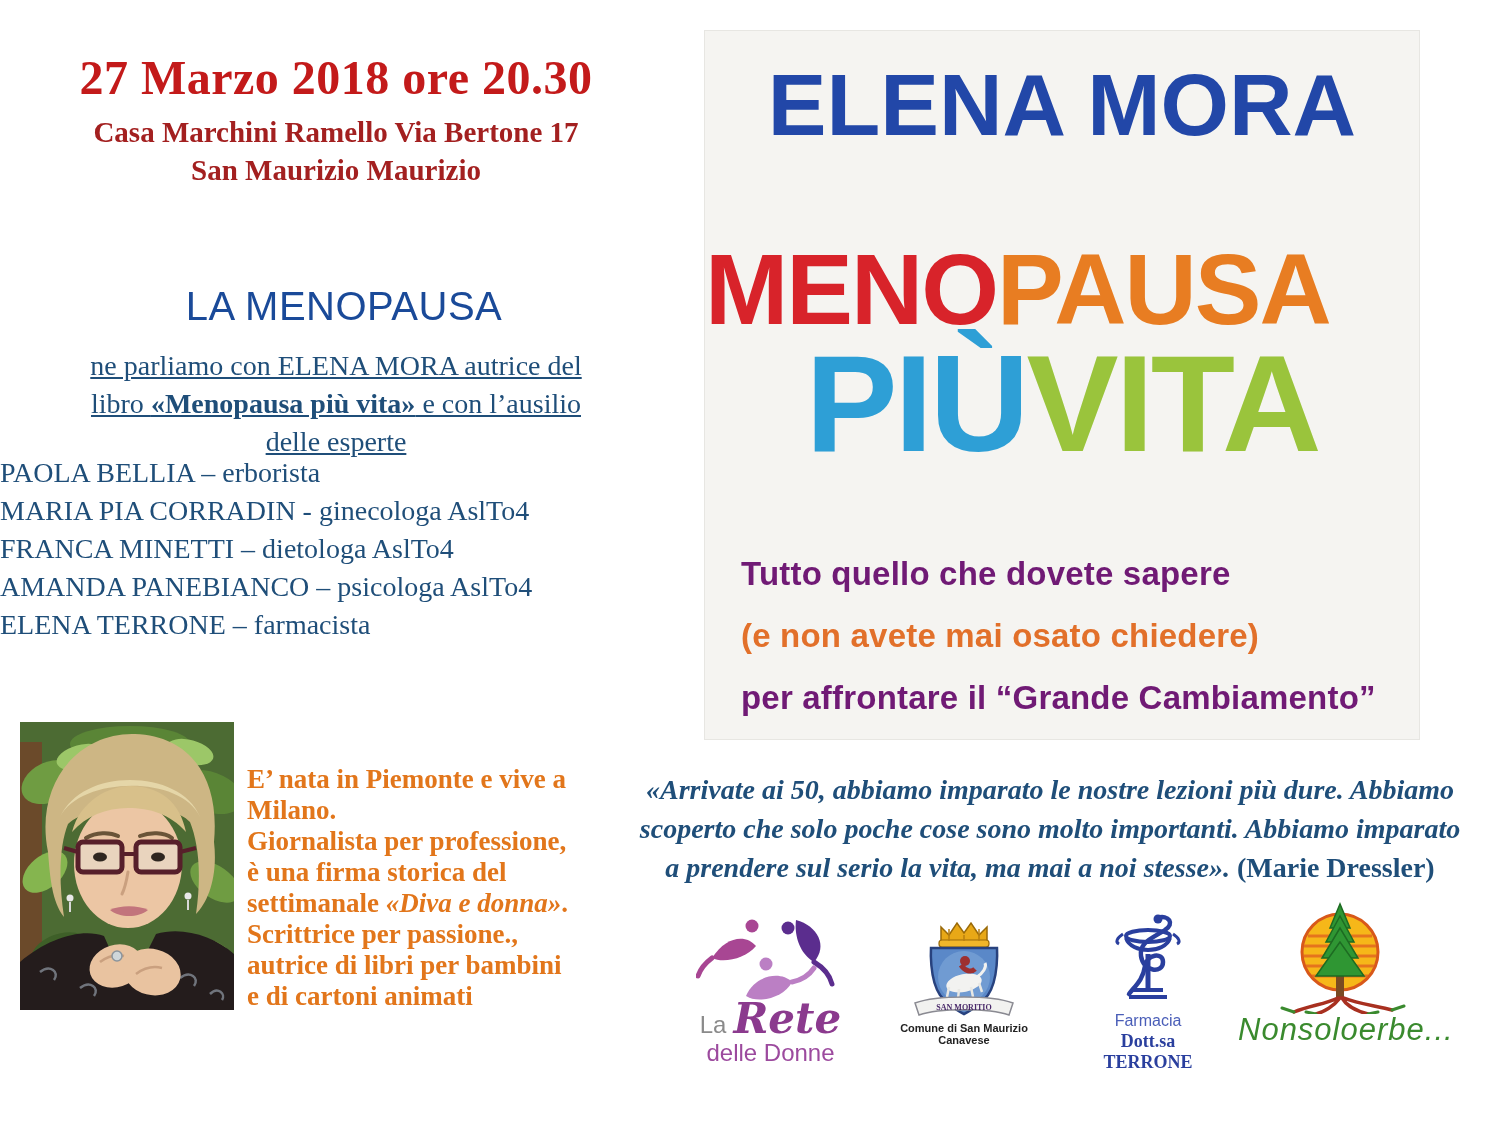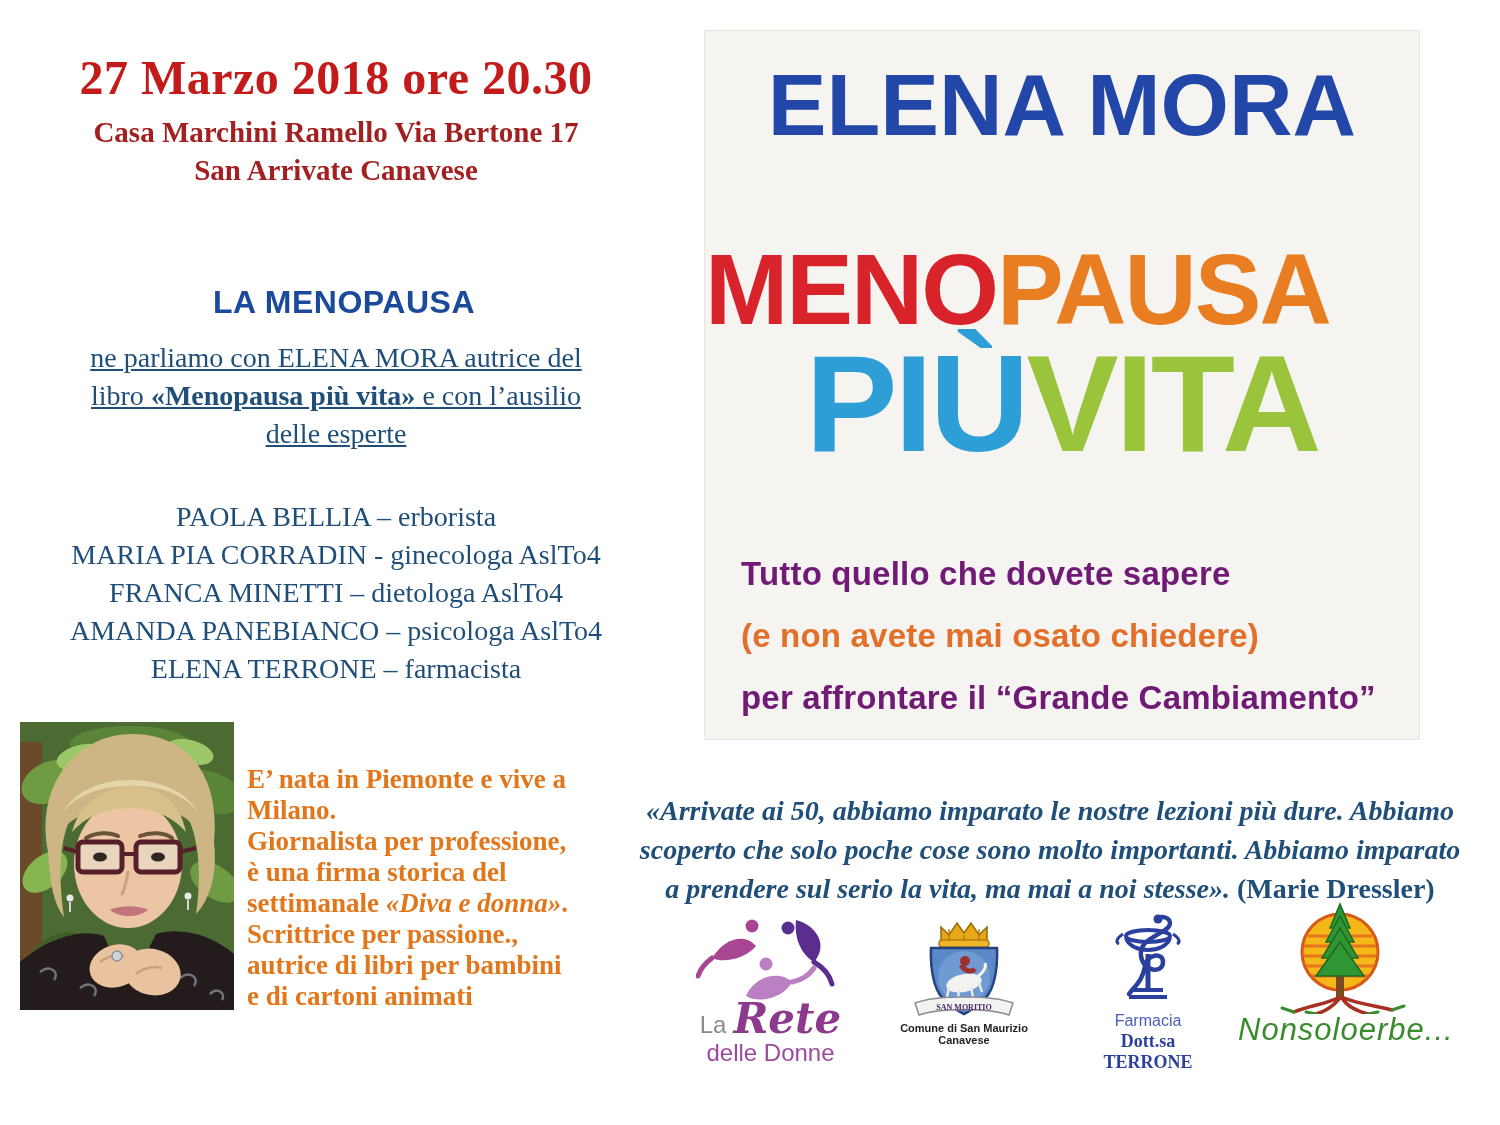--- a/index.html
+++ b/index.html
@@ -9,25 +9,25 @@
     background:#ffffff; overflow:hidden;
     font-family:"Liberation Serif", serif;
   }
   
   .event-header { position:absolute; left:0; top:44px; width:672px; text-align:center;margin-top:6px; }
   .date-line { font-size:48px; font-weight:bold; color:#c31a1a; letter-spacing:0.5px; }
   .venue-line { font-size:29px; font-weight:bold; color:#a32020; line-height:1.32; margin-top:8px; }
   .venue-line2 { font-size:29px; font-weight:bold; color:#a32020; line-height:1.32; }
 
   .topic-block { position:absolute; left:0; top:284px; width:672px; text-align:center; }
-  .topic-heading { font-family:"Liberation Sans", sans-serif; font-size:32px; font-weight:bold; color:#1a4a99; letter-spacing:0.5px;margin-left:16px; }
+  .topic-heading { font-family:"Liberation Sans", sans-serif; font-size:40px; font-weight:normal; color:#1a4a99; letter-spacing:0.5px;margin-left:16px; }
   .topic-intro { margin-top:18px; font-size:28px; color:#1f4e79; line-height:1.35;text-decoration:underline; }
   .topic-intro .b { font-weight:bold; }
 
-  .experts-block { position:absolute; left:0; top:498px; width:672px; text-align:center;
+  .experts-block { position:absolute; left:0; top:454px; width:672px; text-align:left;
     font-size:28px; color:#1f4e79; line-height:38px; }
 
   .photo-frame { position:absolute; left:20px; top:722px; width:214px; height:288px; }
   .photo-frame svg { display:block; width:100%; height:100%; }
 
   .bio-block { position:absolute; left:247px; top:764px; width:340px; text-align:left;
     font-size:27px; font-weight:bold; color:#e2761b; line-height:31px; }
   .bio-block .it { font-style:italic; }
 
   
@@ -43,21 +43,21 @@
   .t-red    { color:#d8232a; }
   .t-orange { color:#e87d22; }
   .t-cyan   { color:#2e9fd6; }
   .t-green  { color:#9ac43c; }
   .cover-sub { position:absolute; top:512px; left:36px; right:20px; text-align:left;
     font-size:33px; font-weight:bold; line-height:62px; letter-spacing:0.2px; }
   .sub-blue   { color:#701a75; }
   .sub-orange { color:#e2702a; }
 
   
-  .quote-block { position:absolute; left:600px; top:791px; width:900px; text-align:center;
+  .quote-block { position:absolute; left:600px; top:770px; width:900px; text-align:center;
     font-size:28px; font-weight:600; color:#1f4e79; line-height:39px; }
   .quote-block .qit { font-style:italic; }
 
   
   .logo { position:absolute; text-align:center; }
   .logo svg { display:block; margin:0 auto; }
 
   .logo-rete { left:688px; top:912px; width:165px; }
   .rete-wordmark { display:flex; align-items:baseline; justify-content:center; gap:7px; margin-top:-4px; }
   .rete-la { font-family:"Liberation Sans", sans-serif; font-size:24px; color:#8a8a8a; }
@@ -75,21 +75,21 @@
   .erbe-name { font-family:Liberation Sans, sans-serif; font-style:italic; font-size:31px; color:#3a8a2e; letter-spacing:1px; margin-top:-2px; }
 </style>
 </head>
 <body>
 
 <div class="page">
 
   <div class="event-header">
     <div class="date-line">27 Marzo 2018 ore 20.30</div>
     <div class="venue-line">Casa Marchini Ramello Via Bertone 17</div>
-    <div class="venue-line2">San Arrivate Canavese</div>
+    <div class="venue-line2">San Maurizio Maurizio</div>
   </div>
 
   <div class="topic-block">
     <div class="topic-heading">LA MENOPAUSA</div>
     <div class="topic-intro">
       <div>ne parliamo con ELENA MORA autrice del</div>
       <div><span>libro </span><span class="b">«Menopausa più vita»</span><span> e con l’ausilio</span></div>
       <div>delle esperte</div>
     </div>
   </div>

